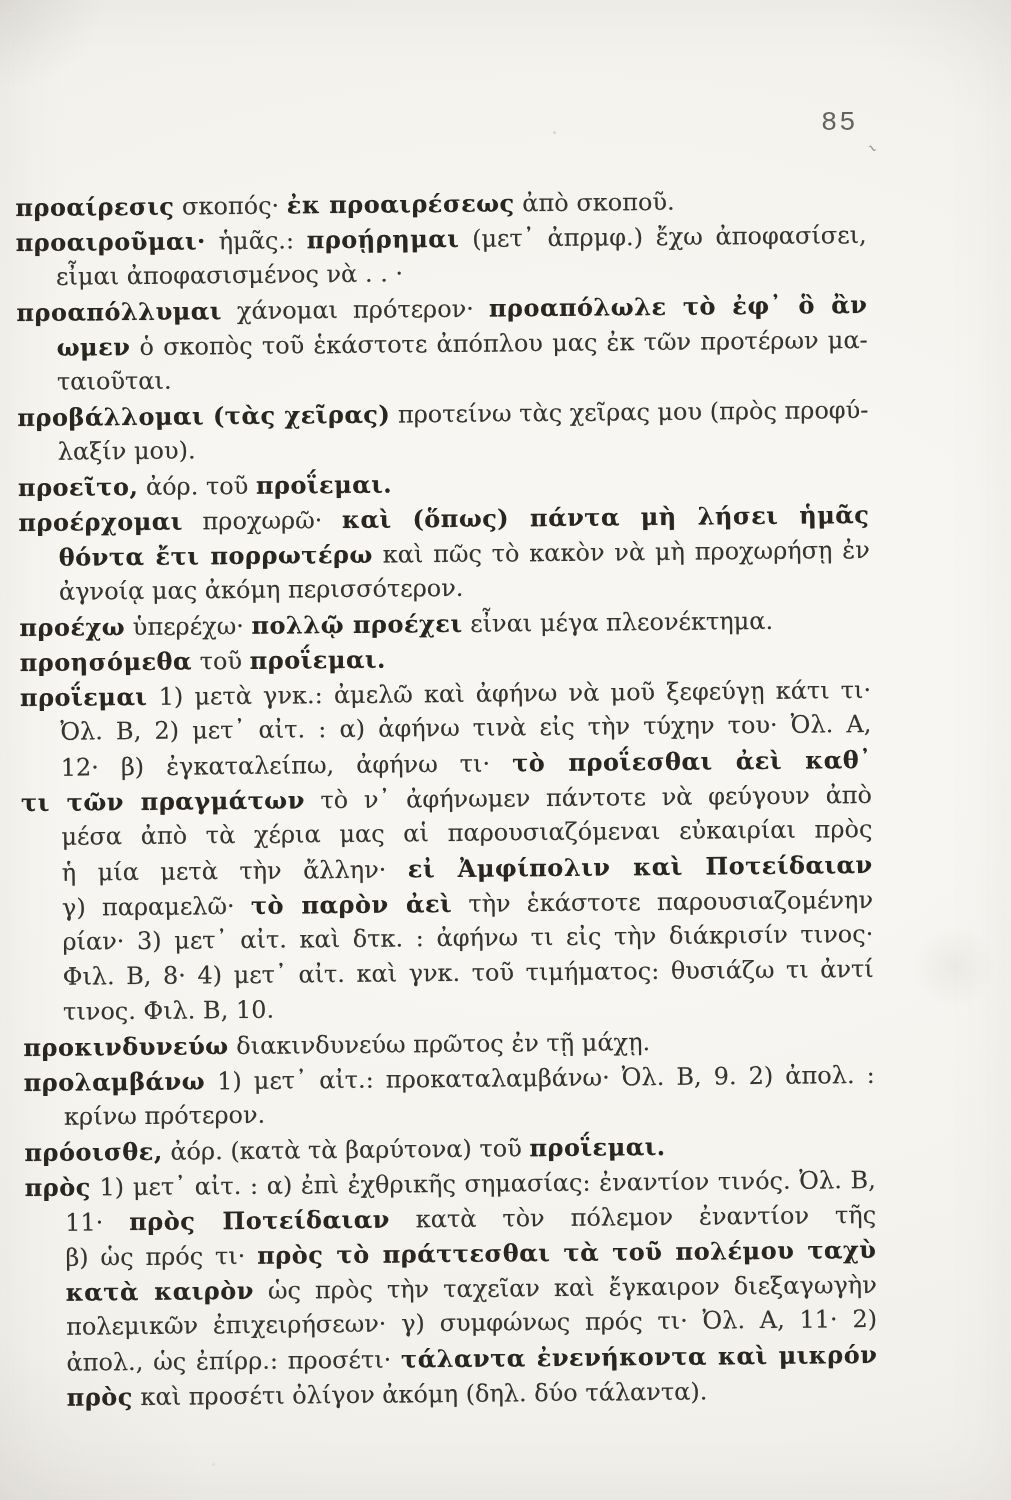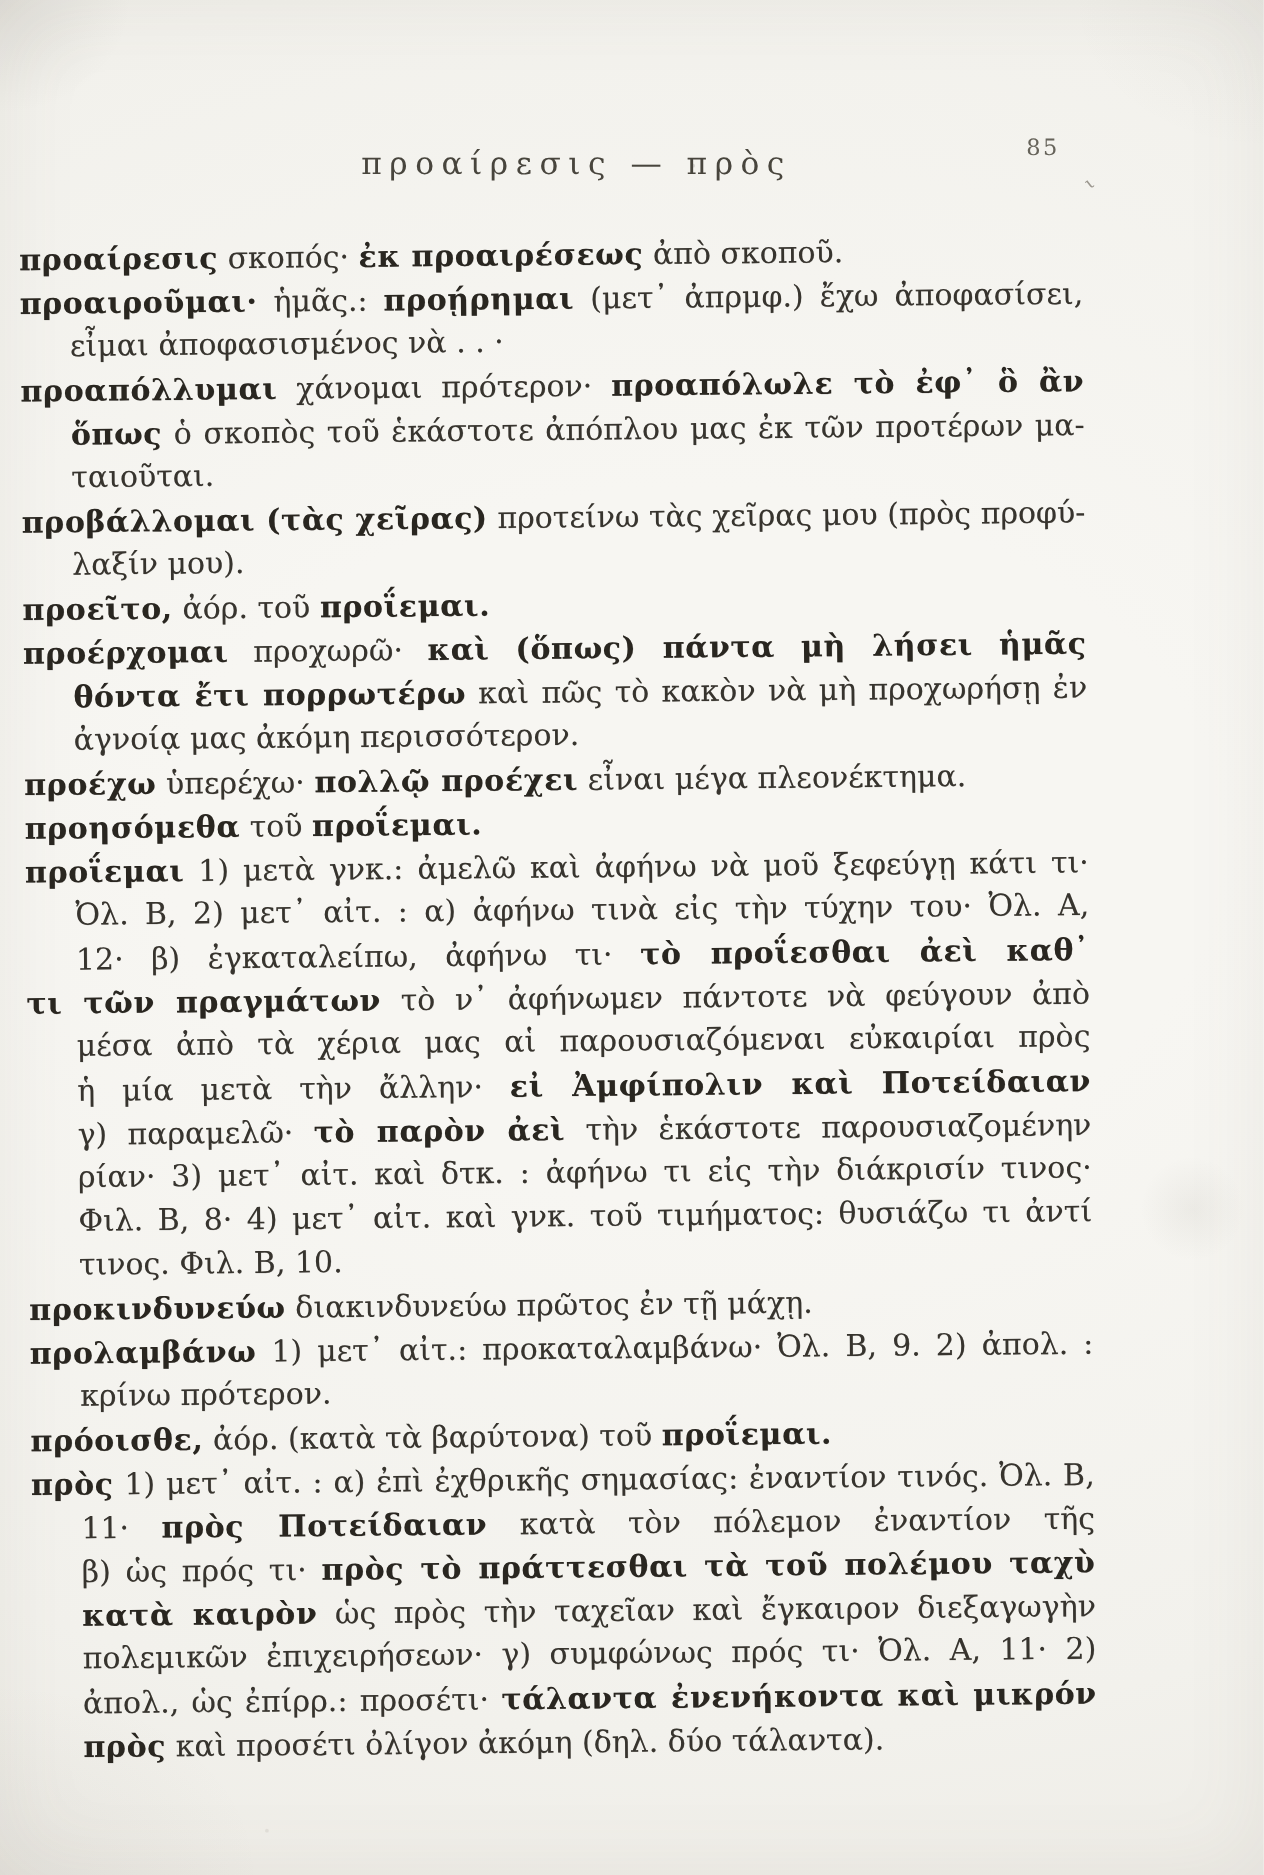--- a/index.html
+++ b/index.html
@@ -13,21 +13,21 @@
       radial-gradient(300px 220px at 0% 100%, rgba(95,90,80,.06), transparent 70%),
       radial-gradient(1400px 950px at 55% 45%, #f7f6f2 30%, #f2f1ec 75%, #edebe5 100%);
   }
   .page{position:absolute;inset:0;box-shadow:inset 0 0 70px rgba(100,92,80,.08);}
   .running-head{
     position:absolute;left:289px;top:116px;
     font-size:25px;letter-spacing:6px;color:#48453d;white-space:nowrap;
   }
   .page-num{
     position:absolute;left:821px;top:108px;
-    font-size:18px;letter-spacing:2px;color:#66635a;
+    font-size:27px;letter-spacing:2px;color:#66635a;font-family:Liberation Mono, monospace;
   }
   .ink-speck{
     position:absolute;left:869px;top:139px;
     font-size:14px;color:#8d887f;transform:rotate(-38deg);opacity:.85;
   }
   .smudge{
     position:absolute;left:912px;top:925px;width:84px;height:84px;border-radius:50%;
     background:radial-gradient(circle, rgba(120,113,100,.08), transparent 70%);
   }
   .dot{position:absolute;width:3px;height:3px;border-radius:50%;background:rgba(85,80,72,.18);}
@@ -44,33 +44,32 @@
     text-shadow:0.2px 0.2px 0.3px rgba(55,50,45,.35);
   }
   .fill{text-align:justify;text-align-last:justify;}
   .ind{padding-left:40px;}
   .bw{font-weight:bold;color:#292620;letter-spacing:.5px;}
 </style>
 </head>
 <body>
 
 <div class="page">
-  <div class="running-head">προαίρεσις — πρὸς</div>
   <div class="page-num">85</div>
   <div class="ink-speck">ι</div>
   <div class="smudge"></div>
   <div class="dot a"></div>
   <div class="dot b"></div>
   <div class="dot c"></div>
   <div class="text-block">
       <div class="line"><span class="bw">προαίρεσις</span><span> σκοπός· </span><span class="bw">ἐκ προαιρέσεως</span><span> ἀπὸ σκοποῦ.</span></div>
       <div class="line fill"><span class="bw">προαιροῦμαι·</span><span> ἡμᾶς.: </span><span class="bw">προῄρημαι</span><span> (μετ᾽ ἀπρμφ.) ἔχω ἀποφασίσει,</span></div>
       <div class="line ind"><span>εἶμαι ἀποφασισμένος νὰ . . ·</span></div>
       <div class="line fill"><span class="bw">προαπόλλυμαι</span><span> χάνομαι πρότερον· </span><span class="bw">προαπόλωλε τὸ ἐφ᾽ ὃ ἂν ἐκπλέ-</span></div>
-      <div class="line fill ind"><span class="bw">ὅπως</span><span> ὁ σκοπὸς τοῦ ἑκάστοτε ἀπόπλου μας ἐκ τῶν προτέρων μα-</span></div>
+      <div class="line fill ind"><span class="bw">ωμεν</span><span> ὁ σκοπὸς τοῦ ἑκάστοτε ἀπόπλου μας ἐκ τῶν προτέρων μα-</span></div>
       <div class="line ind"><span>ταιοῦται.</span></div>
       <div class="line fill"><span class="bw">προβάλλομαι (τὰς χεῖρας)</span><span> προτείνω τὰς χεῖρας μου (πρὸς προφύ-</span></div>
       <div class="line ind"><span>λαξίν μου).</span></div>
       <div class="line"><span class="bw">προεῖτο,</span><span> ἀόρ. τοῦ </span><span class="bw">προΐεμαι.</span></div>
       <div class="line fill"><span class="bw">προέρχομαι</span><span> προχωρῶ· </span><span class="bw">καὶ (ὅπως) πάντα μὴ λήσει ἡμᾶς προελ-</span></div>
       <div class="line fill ind"><span class="bw">θόντα ἔτι πορρωτέρω</span><span> καὶ πῶς τὸ κακὸν νὰ μὴ προχωρήσῃ ἐν</span></div>
       <div class="line ind"><span>ἀγνοίᾳ μας ἀκόμη περισσότερον.</span></div>
       <div class="line"><span class="bw">προέχω</span><span> ὑπερέχω· </span><span class="bw">πολλῷ προέχει</span><span> εἶναι μέγα πλεονέκτημα.</span></div>
       <div class="line"><span class="bw">προησόμεθα</span><span> τοῦ </span><span class="bw">προΐεμαι.</span></div>
       <div class="line fill"><span class="bw">προΐεμαι</span><span> 1) μετὰ γνκ.: ἀμελῶ καὶ ἀφήνω νὰ μοῦ ξεφεύγῃ κάτι τι·</span></div>

